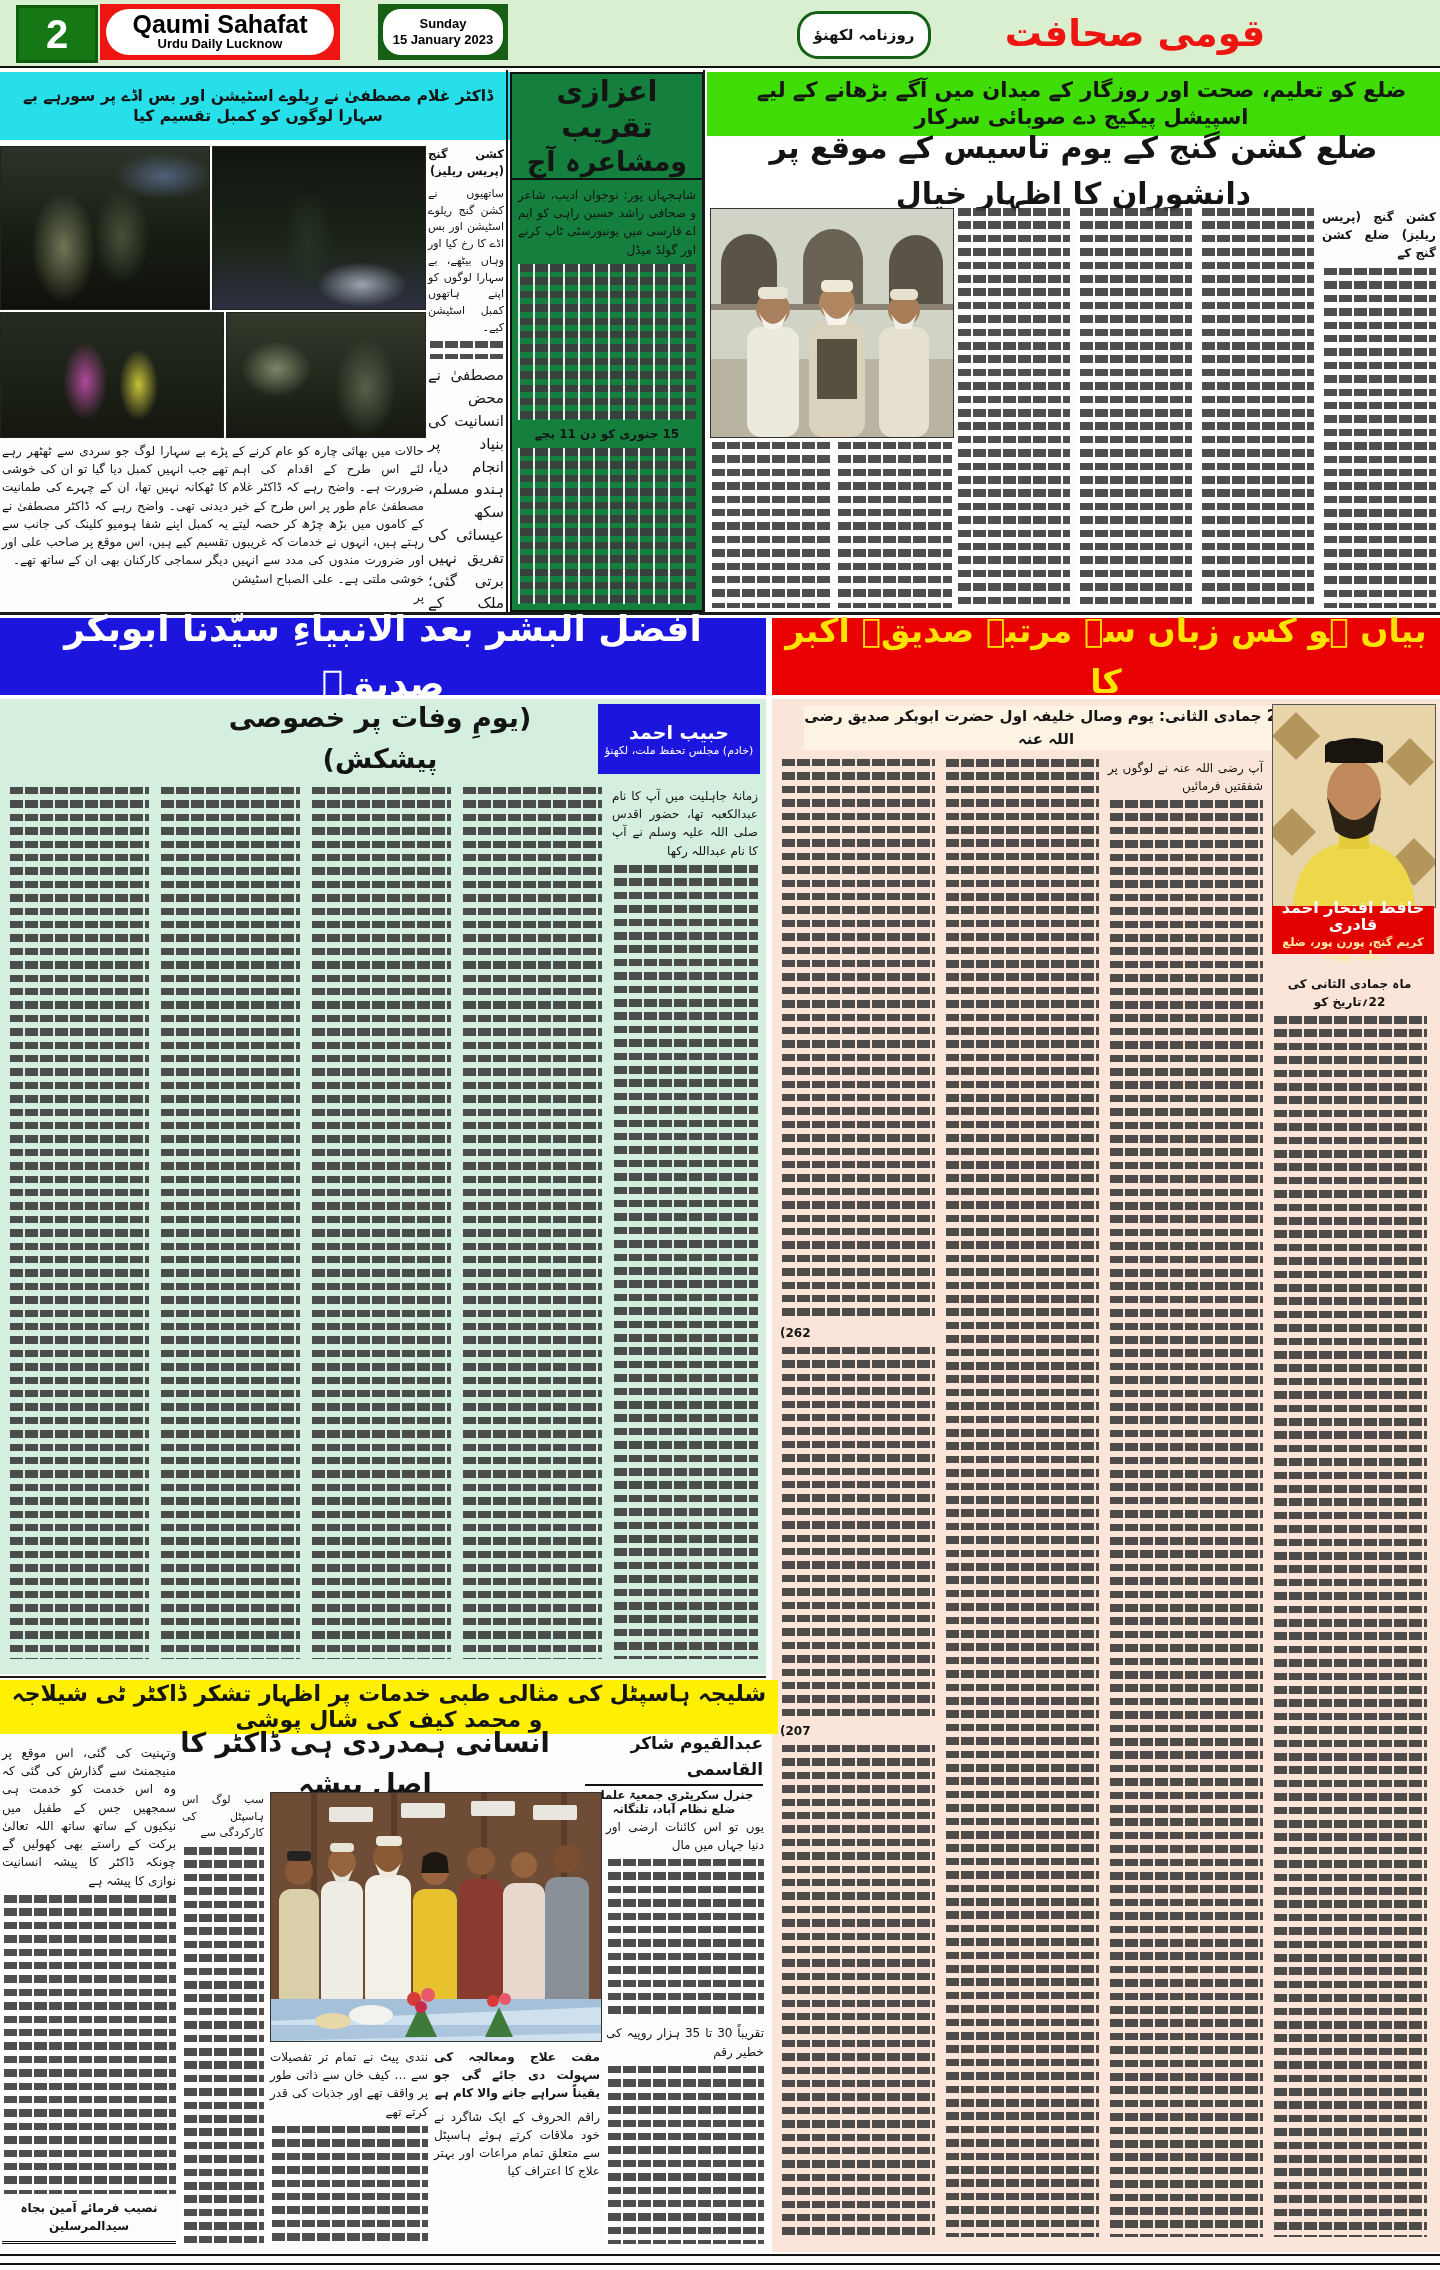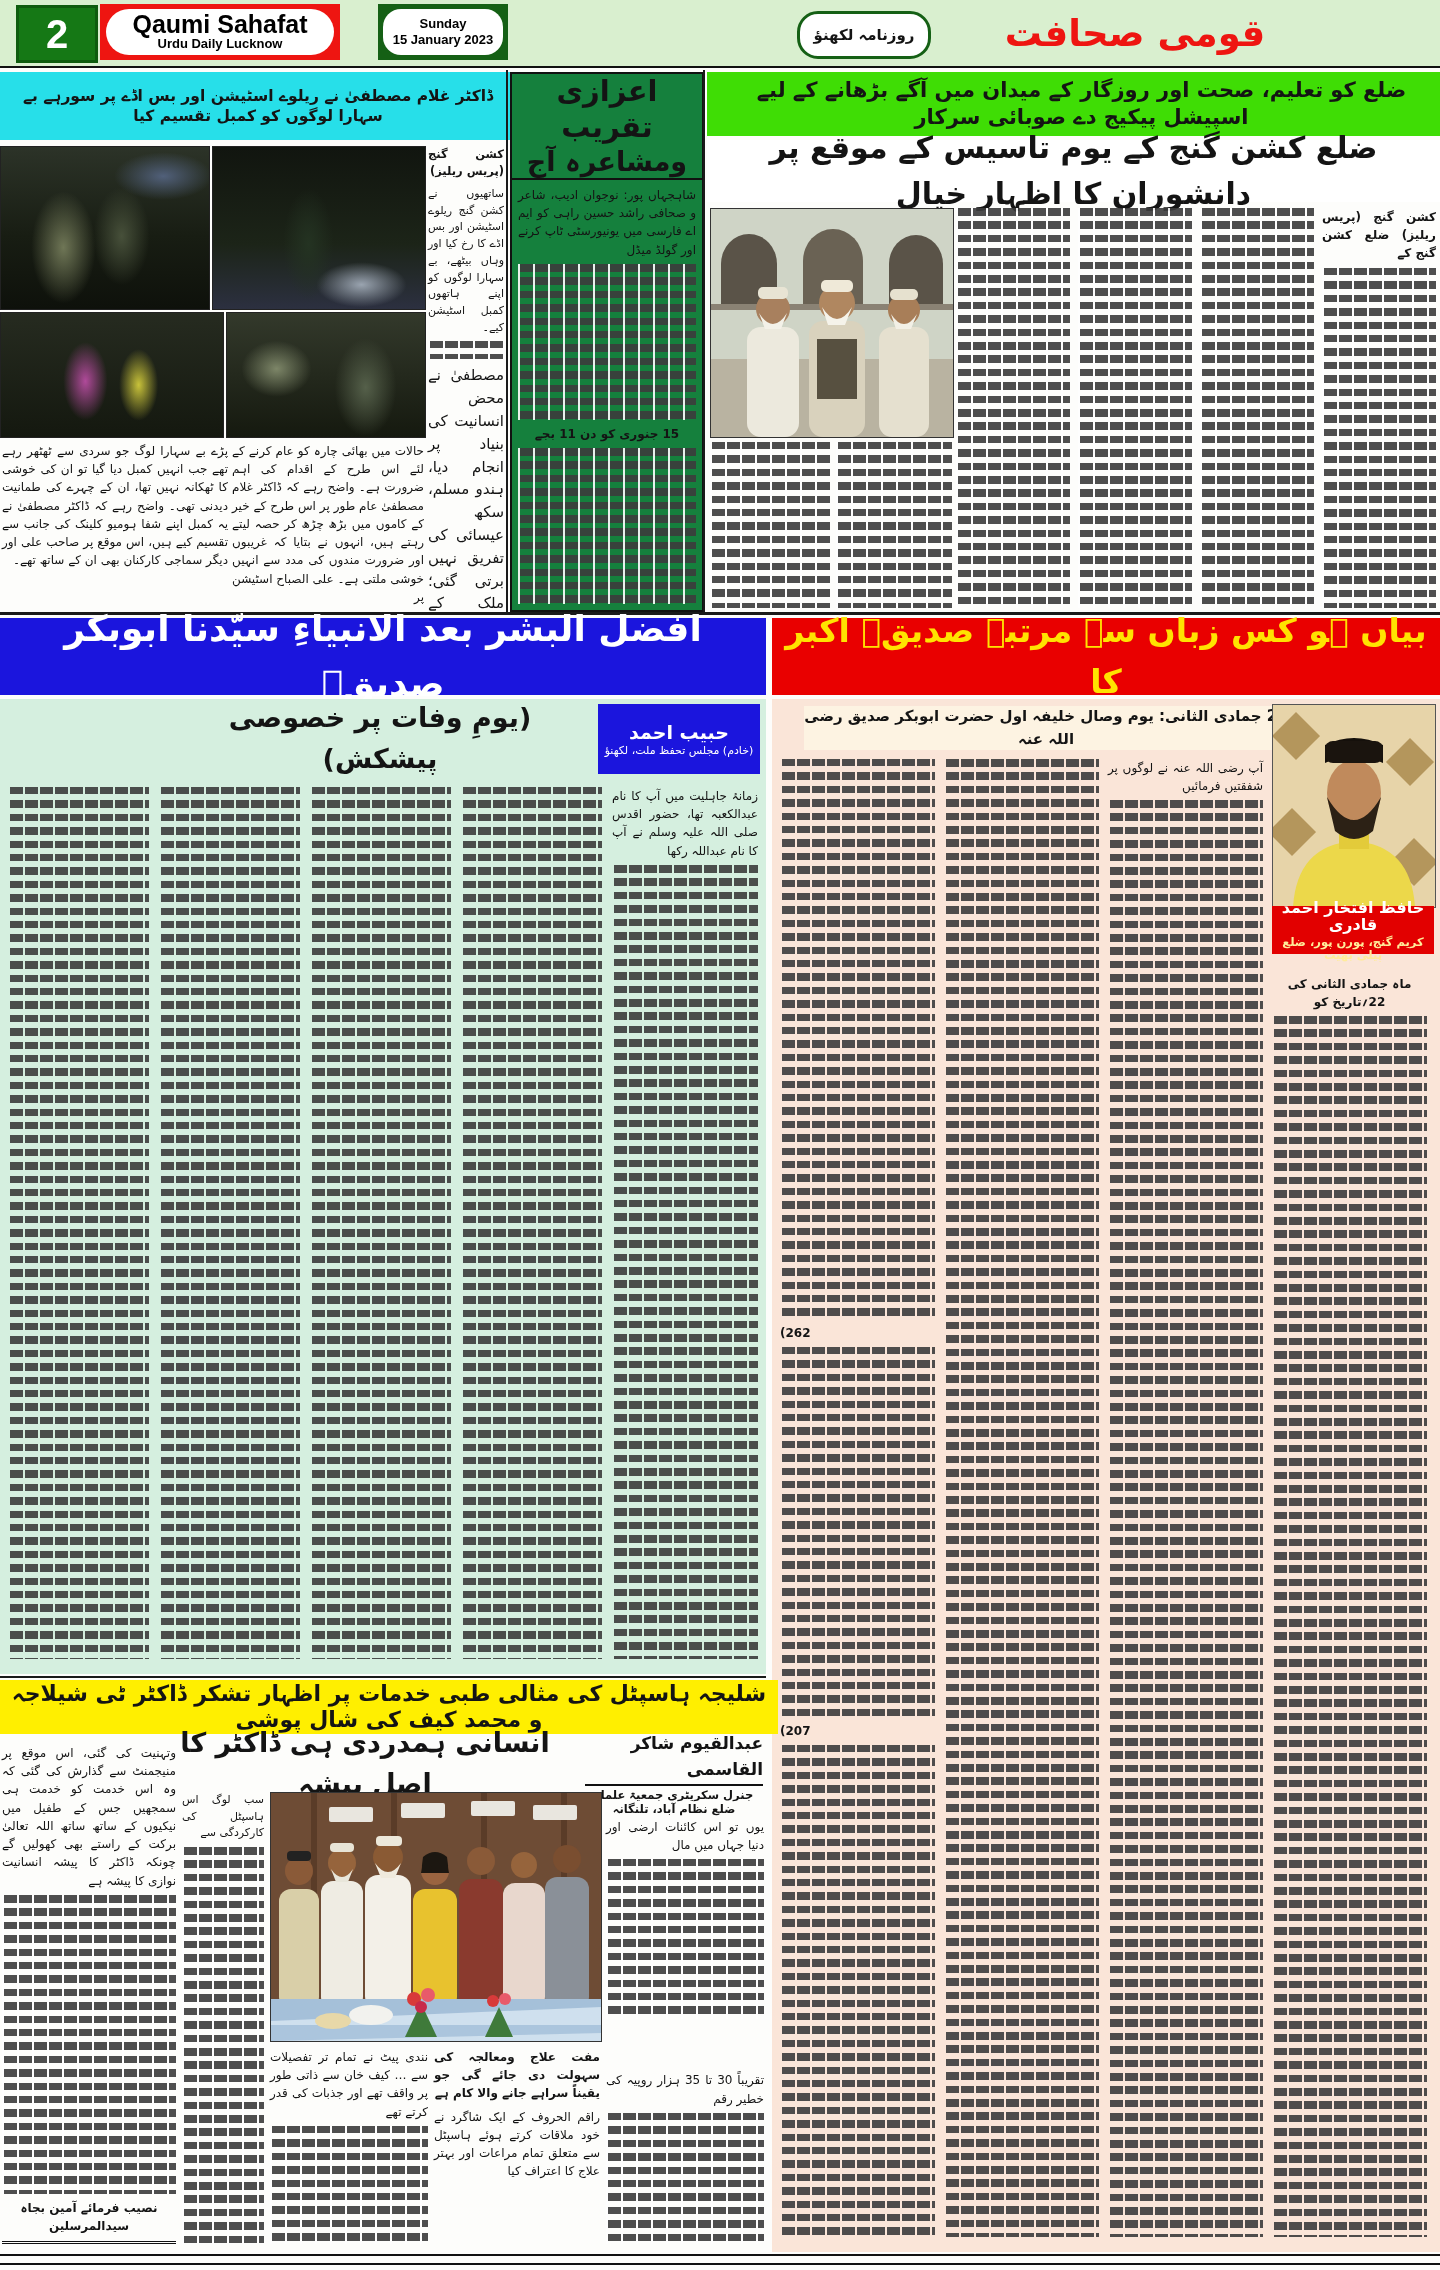--- a/index.html
+++ b/index.html
@@ -79,21 +79,21 @@
   <div class="abs ph-night p4" style="left:226px;top:312px;width:198px;height:124px;"></div>
 
   <div class="col" style="left:428px;top:146px;width:76px;height:462px;">
     <div class="ur" style="font-size:11.5px;font-weight:800;">کشن گنج (پریس ریلیز)</div>
     <div class="ur" style="font-size:11px;">ساتھیوں نے کشن گنج ریلوے اسٹیشن اور بس اڈے کا رخ کیا اور وہاں بیٹھے، بے سہارا لوگوں کو اپنے ہاتھوں کمبل اسٹیشن کیے۔</div>
     <div class="sim"></div>
     <div class="ur" style="font-size:15px;">مصطفیٰ نے محض انسانیت کی بنیاد پر انجام دیا، ہندو مسلم، سکھ عیسائی کی تفریق نہیں برتی گئی؛ ملک کے موجودہ</div>
   </div>
 
   <div class="col" style="left:232px;top:442px;width:192px;height:166px;">
-    <div class="ur" style="font-size:12px;">حالات میں بھائی چارہ کو عام کرنے کے لئے اس طرح کے اقدام کی اہم ضرورت ہے۔ واضح رہے کہ ڈاکٹر غلام مصطفیٰ عام طور پر اس طرح کے خیر کے کاموں میں بڑھ چڑھ کر حصہ لیتے رہتے ہیں، انہوں نے بتایا کہ غریبوں اور ضرورت مندوں کی مدد سے انہیں خوشی ملتی ہے۔ علی الصباح اسٹیشن پر</div>
+    <div class="ur" style="font-size:12px;">حالات میں بھائی چارہ کو عام کرنے کے لئے اس طرح کے اقدام کی اہم ضرورت ہے۔ واضح رہے کہ ڈاکٹر غلام مصطفیٰ عام طور پر اس طرح کے خیر کے کاموں میں بڑھ چڑھ کر حصہ لیتے رہتے ہیں، انہوں نے خدمات کہ غریبوں اور ضرورت مندوں کی مدد سے انہیں خوشی ملتی ہے۔ علی الصباح اسٹیشن پر</div>
   </div>
   <div class="col" style="left:2px;top:442px;width:226px;height:166px;">
     <div class="ur" style="font-size:12px;">پڑے بے سہارا لوگ جو سردی سے ٹھٹھر رہے تھے جب انہیں کمبل دیا گیا تو ان کی خوشی کا ٹھکانہ نہیں تھا، ان کے چہرے کی طمانیت دیدنی تھی۔ واضح رہے کہ ڈاکٹر مصطفیٰ نے یہ کمبل اپنے شفا ہومیو کلینک کی جانب سے تقسیم کیے ہیں، اس موقع پر صاحب علی اور دیگر سماجی کارکنان بھی ان کے ساتھ تھے۔</div>
   </div>
 
   <div class="vrule" style="left:506px;top:70px;height:542px;"></div>
 
   <div class="abs" style="left:510px;top:72px;width:190px;height:536px;border:2px solid #111;background:#15803d;">
     <div class="ctr" style="height:104px;flex-direction:column;border-bottom:2px solid #111;">
       <span class="ur" style="font-size:29px;font-weight:900;text-align:center;line-height:1.25;">اعزازی تقریب</span>
@@ -335,19 +335,19 @@
     <div class="ur" style="font-size:12px;">نندی پیٹ نے تمام تر تفصیلات سے … کیف خان سے ذاتی طور پر واقف تھے اور جذبات کی قدر کرتے تھے</div>
     <div class="sim"></div>
   </div>
   <div class="col" style="left:434px;top:2048px;width:166px;height:196px;">
     <div class="ur" style="font-size:12px;font-weight:700;">مفت علاج ومعالجہ کی سہولت دی جائے گی جو یقیناً سراہے جانے والا کام ہے</div>
     <div class="ur" style="font-size:12px;">راقم الحروف کے ایک شاگرد نے خود ملاقات کرتے ہوئے ہاسپٹل سے متعلق تمام مراعات اور بہتر علاج کا اعتراف کیا</div>
   </div>
   <div class="col" style="left:606px;top:1818px;width:158px;height:426px;">
     <div class="ur" style="font-size:12px;">یوں تو اس کائنات ارضی اور دنیا جہاں میں مال</div>
     <div class="sim" style="flex:0 0 160px;"></div>
-    <div class="ur" style="font-size:12px;margin-top:47px;">تقریباً 30 تا 35 ہزار روپیہ کی خطیر رقم</div>
+    <div class="ur" style="font-size:12px;">تقریباً 30 تا 35 ہزار روپیہ کی خطیر رقم</div>
     <div class="sim"></div>
   </div>
 
   <div class="abs" style="left:0;top:2254px;width:1440px;height:7px;border-top:2px solid #111;border-bottom:2px solid #111;"></div>
 
 </div>
 
 </body></html>

